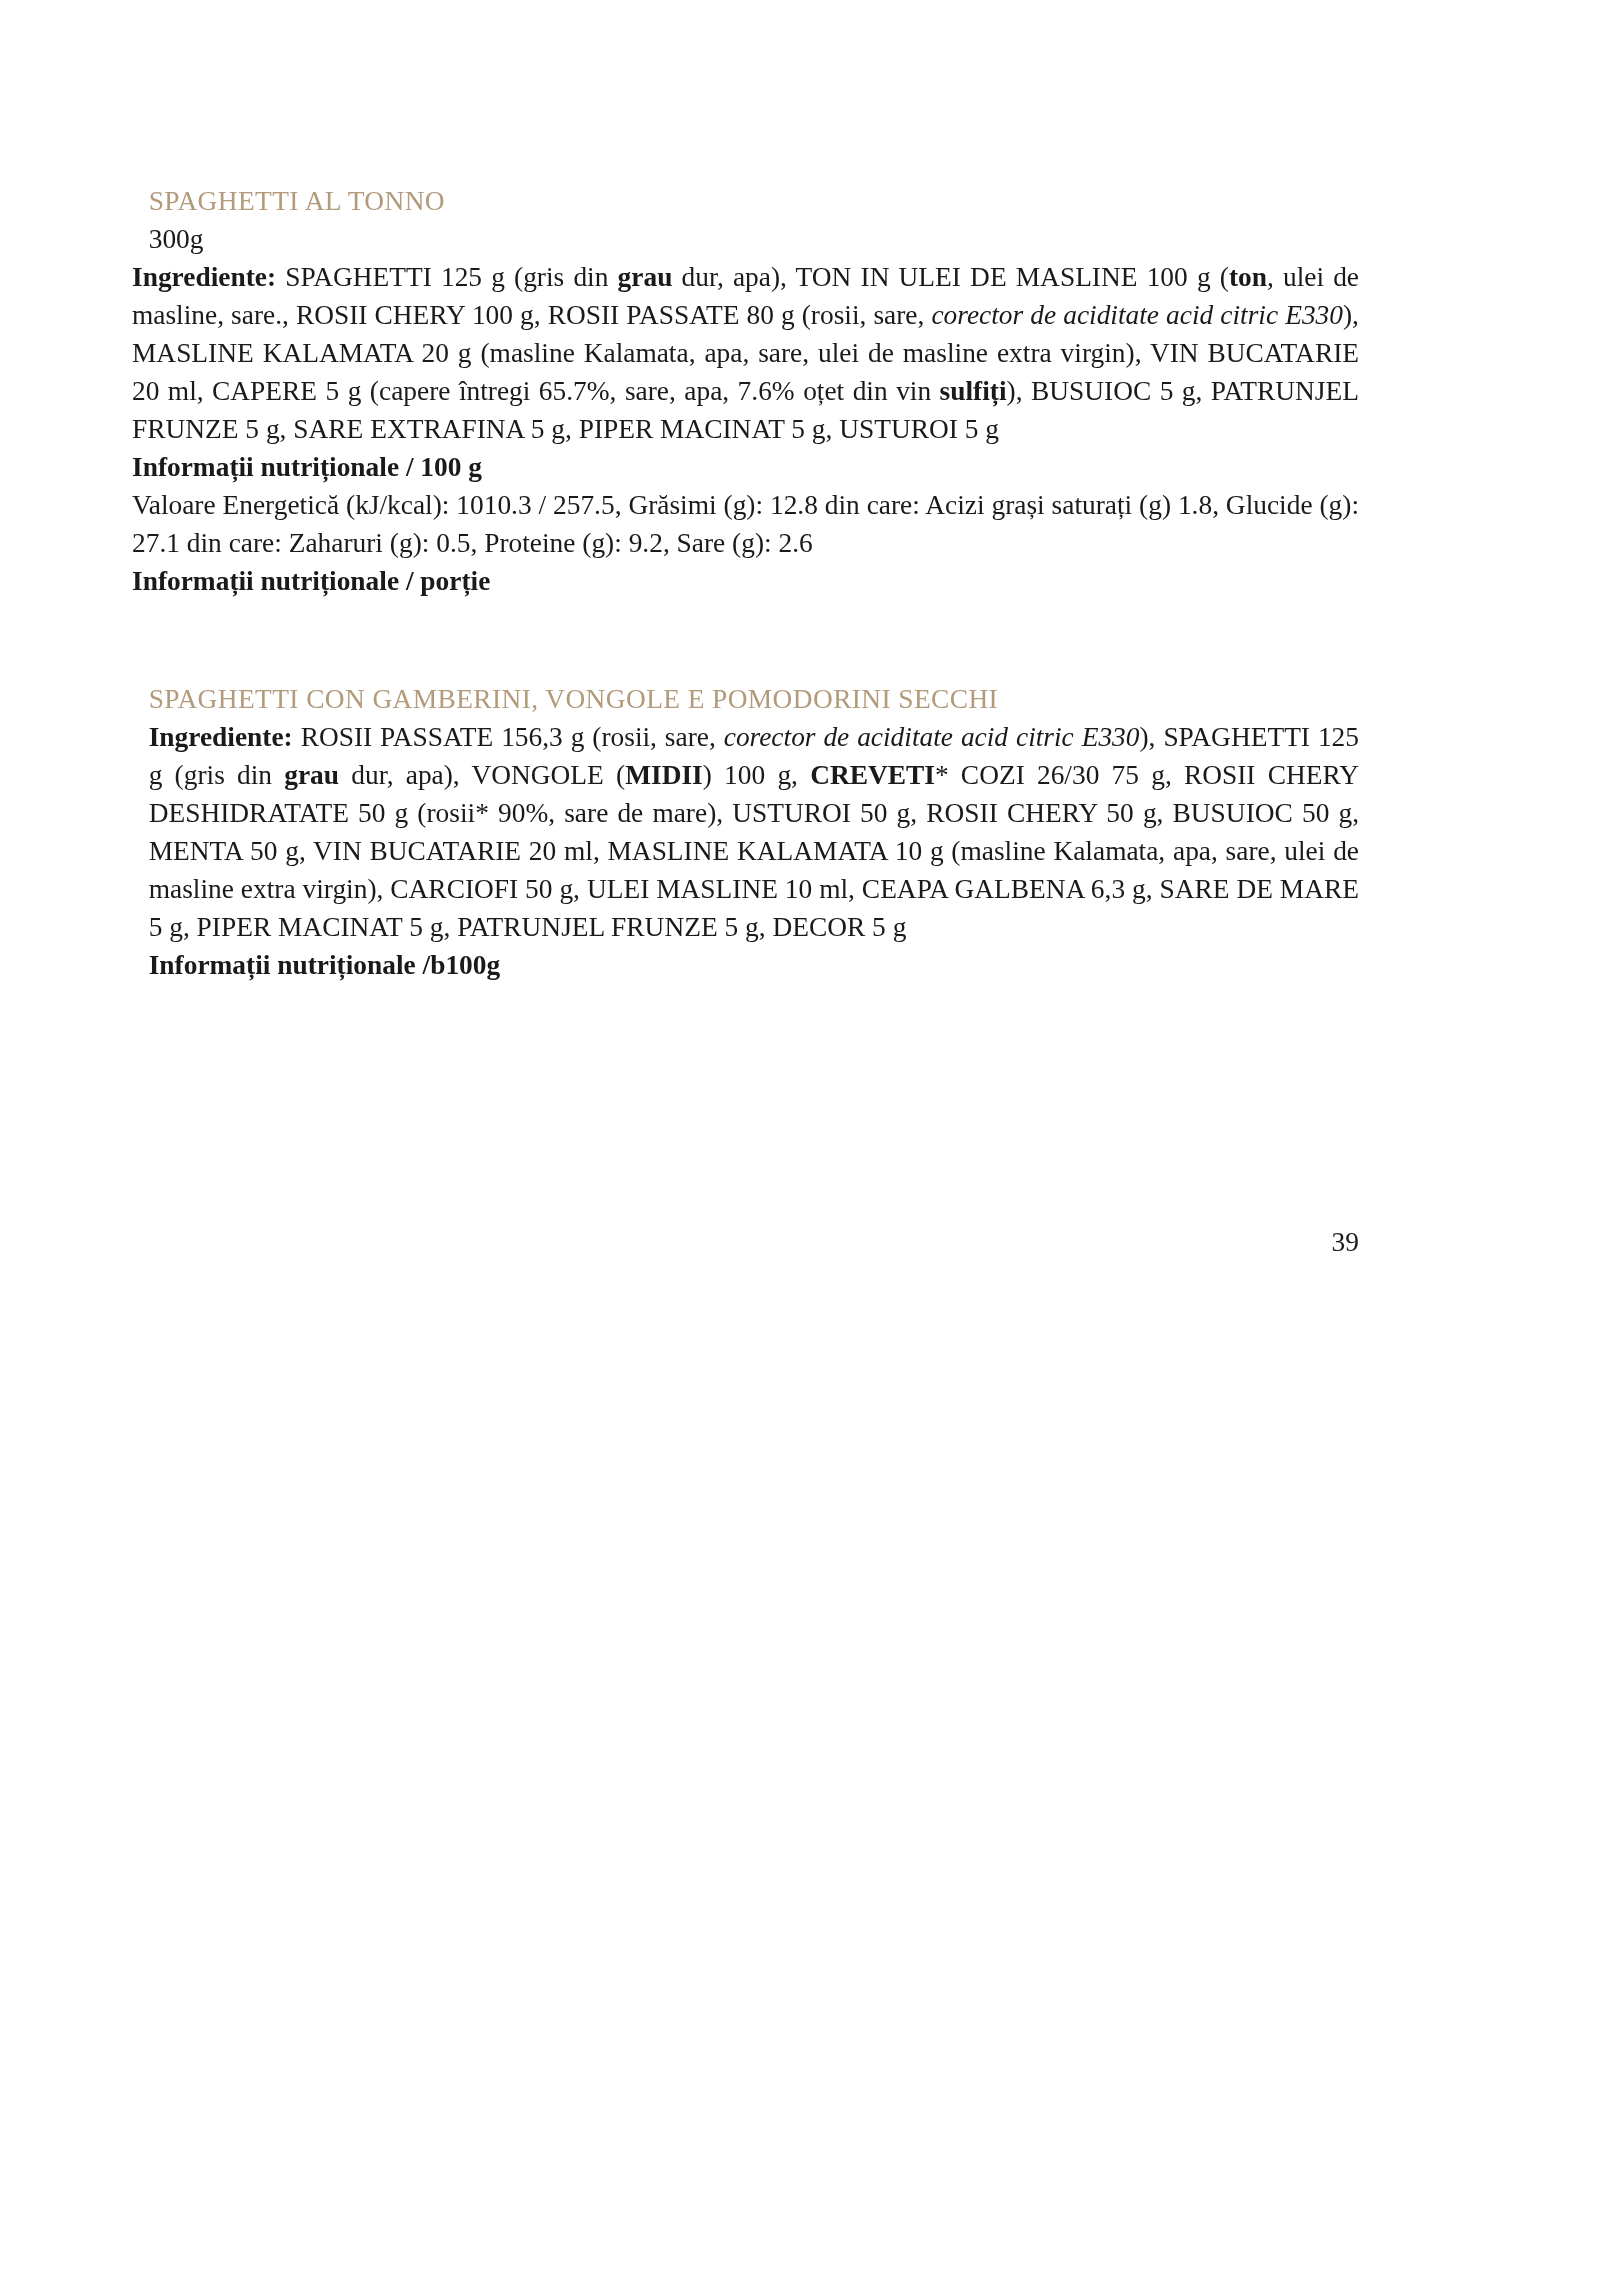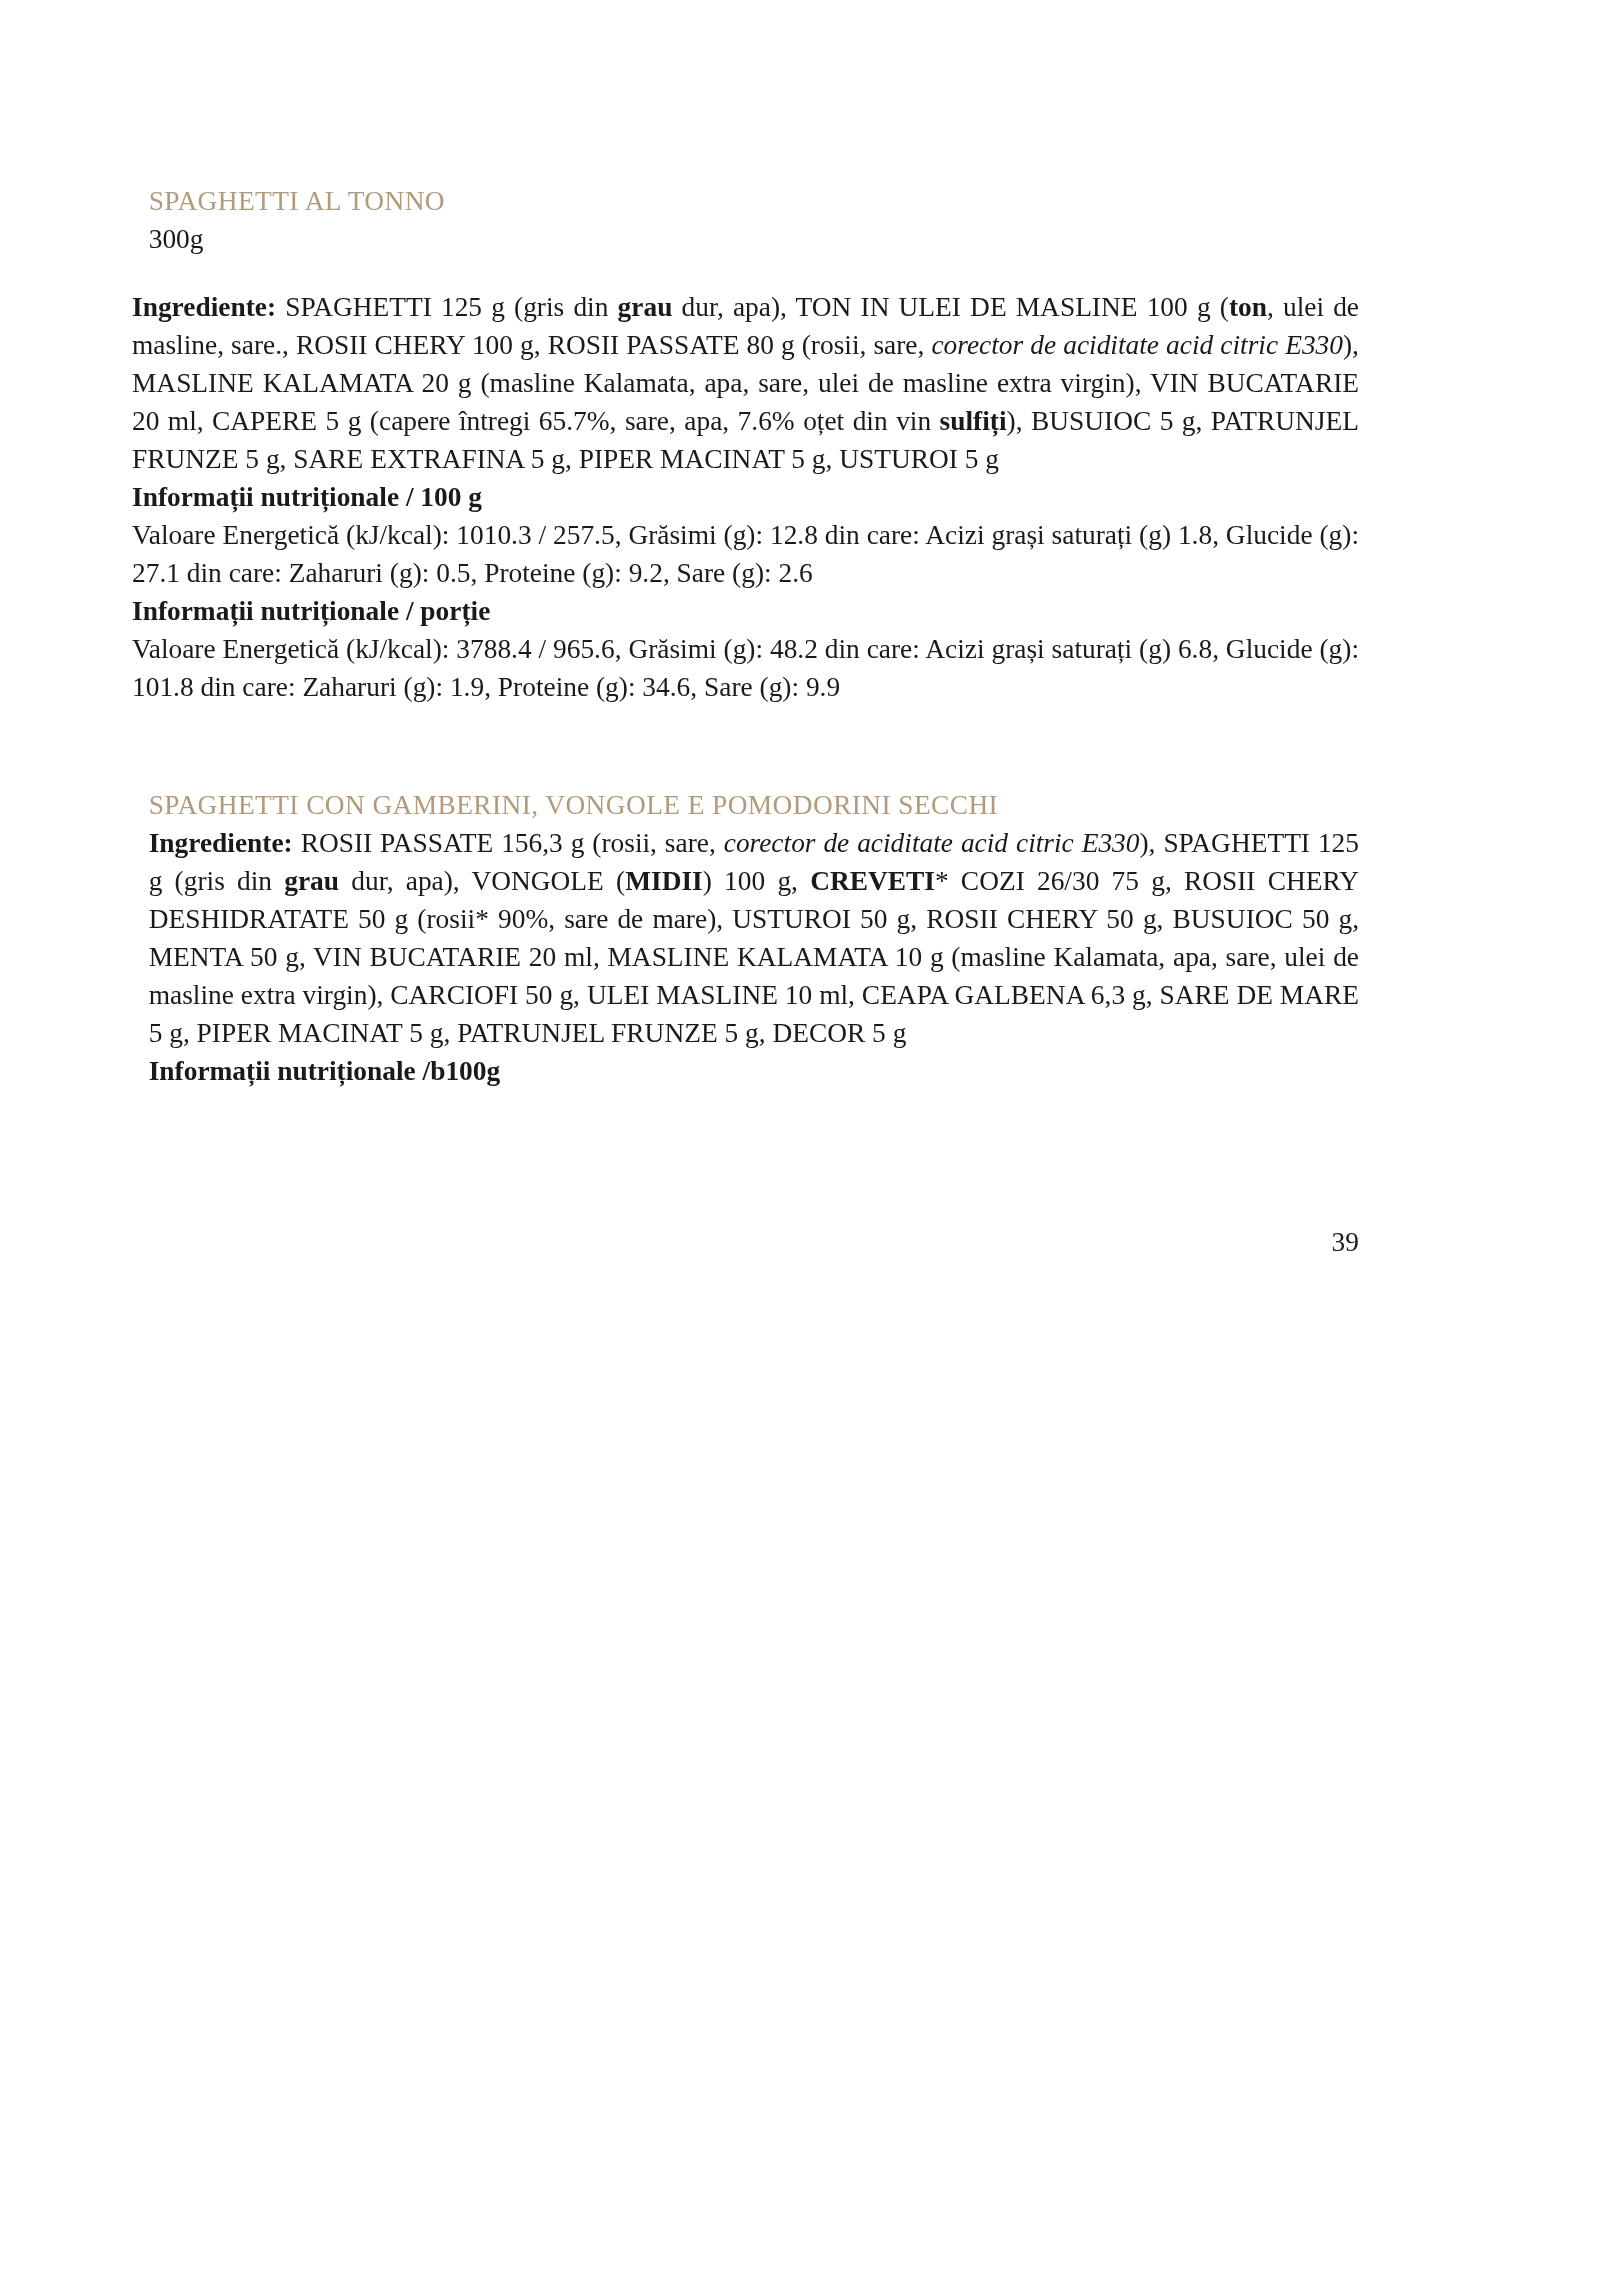--- a/index.html
+++ b/index.html
@@ -30,21 +30,21 @@
     font-size: 27.4px;
     font-weight: 400;
     color: var(--heading-color, #b29a7b);
     letter-spacing: 0.4px;
     margin: 0 0 0 16.7px;
   }
   .block { margin: 0; }
   .block.text { margin-left: 16.7px; }
   .block.para { text-align: justify; }
   .block.subhead { font-weight: 700; }
-  .block.gap { margin-top: 30px; }
+  .block.gap { }
   .indented .block { margin-left: 16.7px; }
   .b { font-weight: 700; }
   .i { font-style: italic; }
   .page-number {
     position: absolute;
     top: 1223px;
     right: 131px;
     font-size: 27.4px;
     line-height: 38px;
   }
@@ -54,21 +54,20 @@
 
 <div class="page">
   <div class="content" id="doc-content">
       <section class="section">
         <h2 class="section-heading">SPAGHETTI AL TONNO</h2>
         <p class="block text"><span>300g</span></p>
         <p class="block para gap"><span class="b">Ingrediente:</span><span> SPAGHETTI 125 g (gris din </span><span class="b">grau</span><span> dur, apa), TON IN ULEI DE MASLINE 100 g (</span><span class="b">ton</span><span>, ulei de masline, sare., ROSII CHERY 100 g, ROSII PASSATE 80 g (rosii, sare, </span><span class="i">corector de aciditate acid citric E330</span><span>), MASLINE KALAMATA 20 g (masline Kalamata, apa, sare, ulei de masline extra virgin), VIN BUCATARIE 20 ml, CAPERE 5 g (capere întregi 65.7%, sare, apa, 7.6% oțet din vin </span><span class="b">sulfiți</span><span>), BUSUIOC 5 g, PATRUNJEL FRUNZE 5 g, SARE EXTRAFINA 5 g, PIPER MACINAT 5 g, USTUROI 5 g</span></p>
         <p class="block subhead"><span class="b">Informații nutriționale / 100 g</span></p>
         <p class="block para"><span>Valoare Energetică (kJ/kcal): 1010.3 / 257.5, Grăsimi (g): 12.8 din care: Acizi grași saturați (g) 1.8, Glucide (g): 27.1 din care: Zaharuri (g): 0.5, Proteine (g): 9.2, Sare (g): 2.6</span></p>
         <p class="block subhead"><span class="b">Informații nutriționale / porție</span></p>
-        <p class="block para"><span>Valoare Energetică (kJ/kcal): 3788.4 / 965.6, Grăsimi (g): 48.2 din care: Acizi grași saturați (g) 6.8, Glucide (g): 101.8 din care: Zaharuri (g): 1.9, Proteine (g): 34.6, Sare (g): 9.9</span></p>
       </section>
       <section class="section indented">
         <h2 class="section-heading">SPAGHETTI CON GAMBERINI, VONGOLE E POMODORINI SECCHI</h2>
         <p class="block para"><span class="b">Ingrediente:</span><span> ROSII PASSATE 156,3 g (rosii, sare, </span><span class="i">corector de aciditate acid citric E330</span><span>), SPAGHETTI 125 g (gris din </span><span class="b">grau</span><span> dur, apa), VONGOLE (</span><span class="b">MIDII</span><span>) 100 g, </span><span class="b">CREVETI</span><span>* COZI 26/30 75 g, ROSII CHERY DESHIDRATATE 50 g (rosii* 90%, sare de mare), USTUROI 50 g, ROSII CHERY 50 g, BUSUIOC 50 g, MENTA 50 g, VIN BUCATARIE 20 ml, MASLINE KALAMATA 10 g (masline Kalamata, apa, sare, ulei de masline extra virgin), CARCIOFI 50 g, ULEI MASLINE 10 ml, CEAPA GALBENA 6,3 g, SARE DE MARE 5 g, PIPER MACINAT 5 g, PATRUNJEL FRUNZE 5 g, DECOR 5 g</span></p>
         <p class="block subhead"><span class="b">Informații nutriționale /b100g</span></p>
       </section>
     </div>
   <div class="page-number">39</div>
 </div>
 

